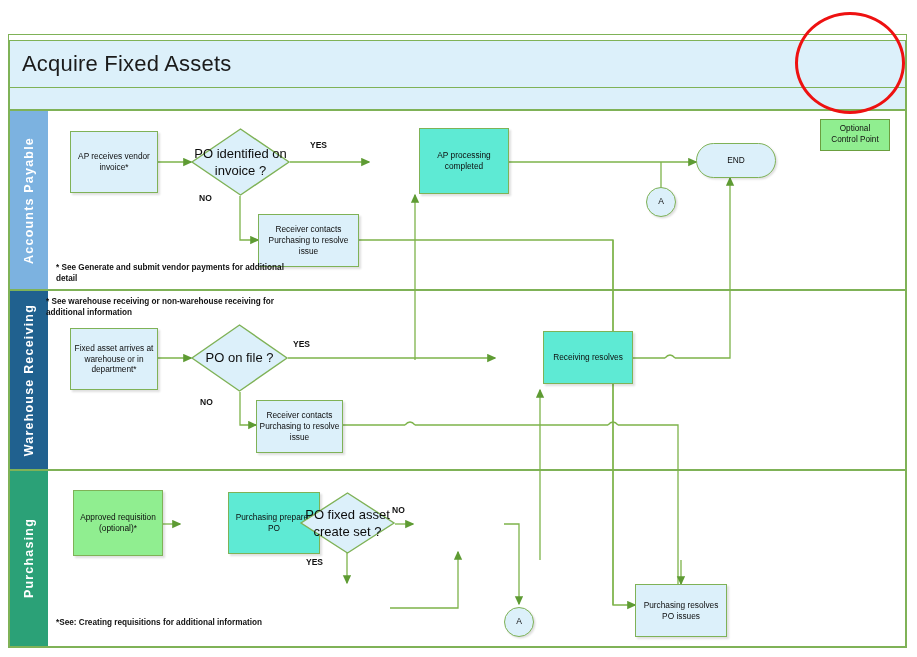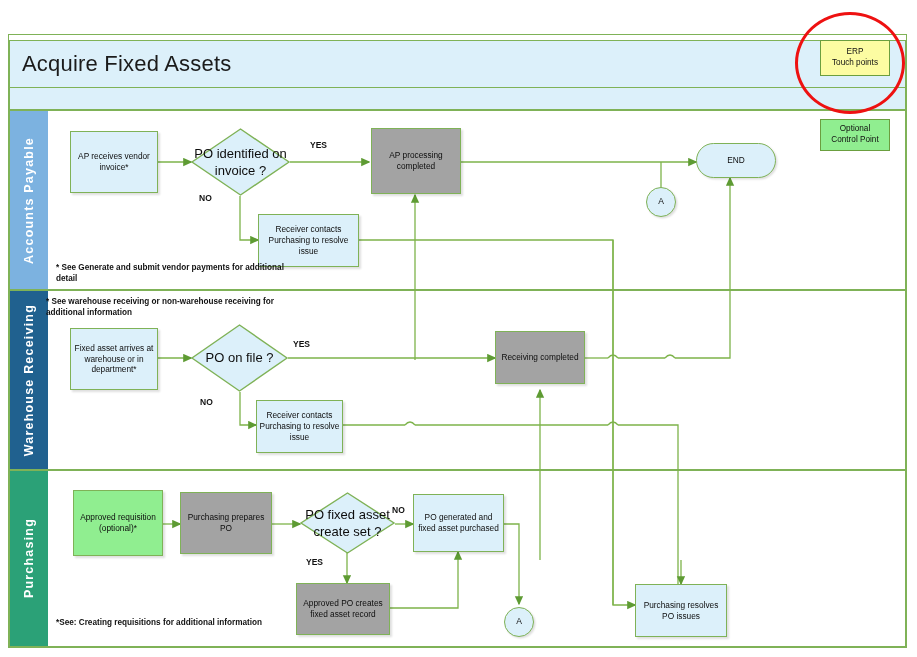--- a/index.html
+++ b/index.html
@@ -16,21 +16,21 @@
   .lane{position:absolute;left:9px;box-sizing:border-box;border:1px solid #7FB257;background:#fff;}
   .lane-label{position:absolute;left:0;top:0;bottom:0;width:38px;display:flex;align-items:center;justify-content:center;}
   .lane-label span{writing-mode:vertical-rl;transform:rotate(180deg);color:#fff;font-size:12.5px;font-weight:bold;letter-spacing:1.2px;}
   .lane-body{position:absolute;left:38px;right:0;top:0;bottom:0;}
 
   .dots{background-image:radial-gradient(#ffffff55 0.6px, transparent 0.7px);background-size:5px 5px;}
 
   
   .node{position:absolute;box-sizing:border-box;border:1.4px solid #7FB257;display:flex;align-items:center;justify-content:center;text-align:center;font-size:8.3px;color:#0d0d0d;line-height:1.32;padding:2px;box-shadow:1.5px 1.5px 2px rgba(0,0,0,.13);}
   .blue{background:#DCF0FA;}
-  .yellow{background:#a3a3a3;}
+  .yellow{background:#5eead4;margin-left:48px;}
   .green{background:#90EE90;}
   .term{border-radius:18px;}
   .conn{border-radius:50%;font-size:8.5px;box-shadow:1.5px 1.5px 2px rgba(0,0,0,.13);}
 
   .diamond{position:absolute;}
   .diamond svg{position:absolute;left:0;top:0;overflow:visible;}
   .diamond .dtext{position:absolute;left:0;top:0;right:0;bottom:0;display:flex;align-items:center;justify-content:center;text-align:center;font-size:13px;color:#0d0d0d;line-height:1.32;}
 
   .lbl{position:absolute;font-size:8.5px;font-weight:bold;color:#111;}
   .note{position:absolute;font-size:8.2px;font-weight:bold;color:#111;line-height:1.35;}
@@ -177,21 +177,21 @@
   <div class="diamond" style="left:191px;top:324px;width:97px;height:68px;">
     <svg width="97" height="68">
         <polygon points="48.5,1 96,34 48.5,67 1,34" fill="#DCF0FA" stroke="#7FB257" stroke-width="1.4"></polygon>
       </svg>
     <div class="dtext">
         <span>PO on file ?</span>
       </div>
   </div>
 
   <div class="node yellow" style="left:495px;top:331px;width:90px;height:53px;">
-    <span>Receiving completed</span>
+    <span>Receiving resolves</span>
   </div>
 
   <div class="node blue" style="left:256px;top:400px;width:87px;height:53px;">
     <span>Receiver contacts Purchasing to resolve issue</span>
   </div>
 
   <div class="lbl" style="left:293px;top:339px;">YES</div>
   <div class="lbl" style="left:200px;top:397px;">NO</div>
 
   <div class="node green" style="left:73px;top:490px;width:90px;height:66px;">
@@ -204,42 +204,33 @@
 
   <div class="diamond" style="left:300px;top:492px;width:95px;height:62px;">
     <svg width="95" height="62">
         <polygon points="47.5,1 94,31 47.5,61 1,31" fill="#DCF0FA" stroke="#7FB257" stroke-width="1.4"></polygon>
       </svg>
     <div class="dtext">
         <span>PO fixed asset create set ?</span>
       </div>
   </div>
 
-  <div class="node blue" style="left:413px;top:494px;width:91px;height:58px;">
-    <span>PO generated and fixed asset purchased</span>
-  </div>
-
-  <div class="node yellow" style="left:296px;top:583px;width:94px;height:52px;">
-    <span>Approved PO creates fixed asset record</span>
-  </div>
+
 
   <div class="node blue conn" style="left:504px;top:607px;width:30px;height:30px;">
     <span>A</span>
   </div>
 
   <div class="node blue" style="left:635px;top:584px;width:92px;height:53px;">
     <span>Purchasing resolves PO issues</span>
   </div>
 
   <div class="lbl" style="left:392px;top:505px;">NO</div>
   <div class="lbl" style="left:306px;top:557px;">YES</div>
 
   <div class="note" style="left:56px;top:617px;width:215px;">*See: Creating requisitions for additional information</div>
 
-  <div class="legend-box" style="left:820px;top:40px;width:70px;height:36px;background:#FCFCA2;">
-    <span>ERP<br>Touch points</span>
-  </div>
   <div class="legend-box" style="left:820px;top:76px;width:70px;height:32px;background:#90EE90;margin-top:43px;">
     <span>Optional<br>Control Point</span>
   </div>
   <div class="redcirc"></div>
 
 </div>
 
 </body></html>

